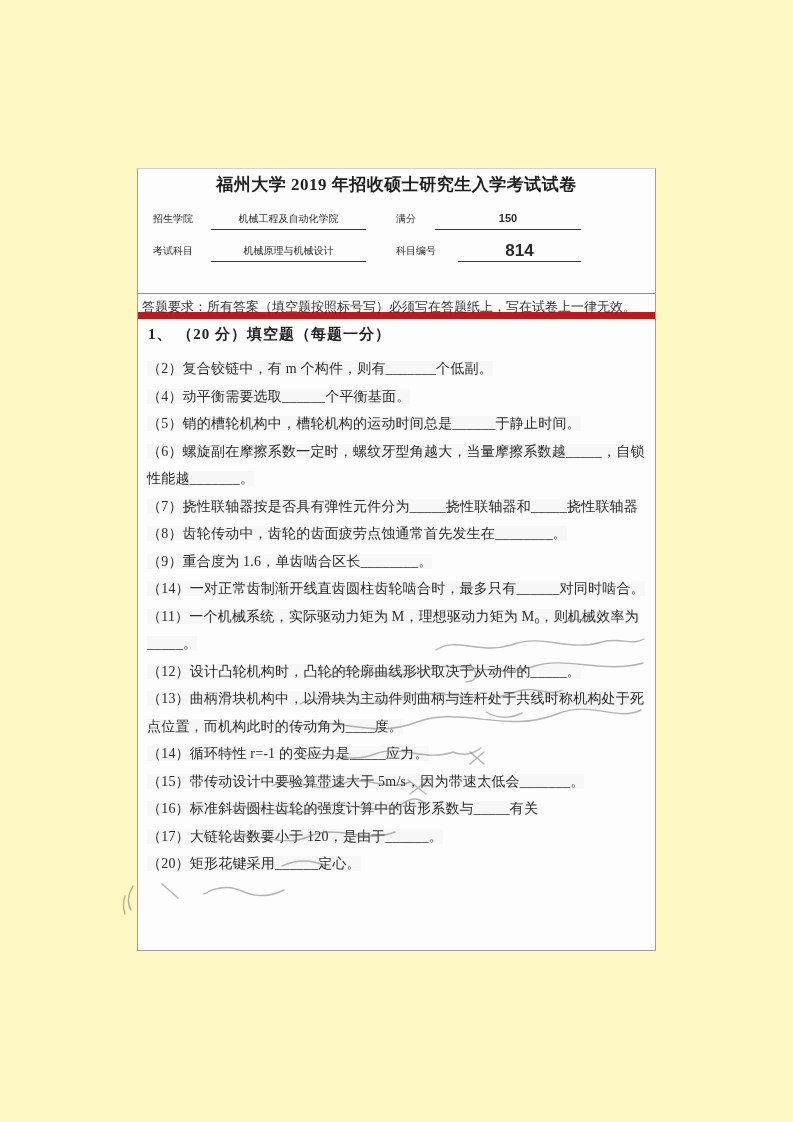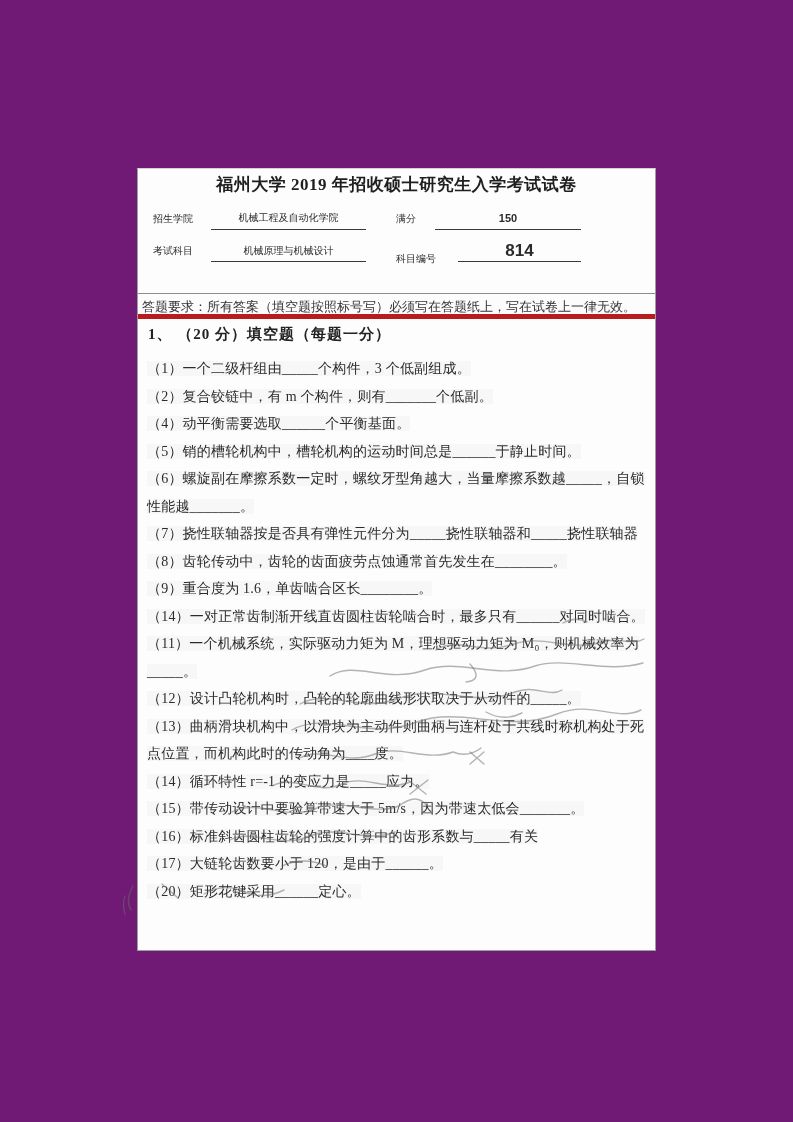--- a/index.html
+++ b/index.html
@@ -4,49 +4,49 @@
 <style>
   html,body{margin:0;padding:0;}
   body{
     width:793px;height:1122px;
     background:#ffffff;
     font-family:"Liberation Serif","DejaVu Serif",serif;
     color:#2b2b2b;
     position:relative;
     overflow:hidden;
   }
-  .canvas{position:relative;width:793px;height:1122px;background:#701a75;}
+  .canvas{position:relative;width:793px;height:1122px;background:#fef9c3;}
 
   
   .frame{
     position:absolute;left:137px;top:168px;width:519px;height:783px;
     box-sizing:border-box;
     border:1px solid #9e9e9e;
     border-top-color:#d2d2d2;
     background:#fdfdfd;
   }
 
   .exam-title{
     position:absolute;top:4px;left:0;width:100%;
     text-align:center;
     font-size:17px;font-weight:bold;letter-spacing:.5px;
     color:#1f1f1f;
   }
 
   .hf{position:absolute;font-size:10px;height:21px;line-height:21px;white-space:nowrap;}
   .hf.value{border-bottom:1.5px solid #3a3a3a;text-align:center;}
-  #f1l{left:15px;top:39px;}  #f1v{left:73px;top:39px;width:155px;font-family:Liberation Mono, monospace;}
+  #f1l{left:15px;top:39px;}  #f1v{left:73px;top:39px;width:155px;}
   #f2l{left:258px;top:39px;} #f2v{left:297px;top:39px;width:146px;font-family:"Liberation Sans",sans-serif;font-weight:bold;font-size:11px;}
   #f3l{left:15px;top:71px;}  #f3v{left:73px;top:71px;width:155px;}
-  #f4l{left:258px;top:79px;} #f4v{left:320px;top:71px;width:123px;font-family:"Liberation Sans",sans-serif;font-weight:bold;font-size:17px;}
+  #f4l{left:258px;top:71px;} #f4v{left:320px;top:71px;width:123px;font-family:"Liberation Sans",sans-serif;font-weight:bold;font-size:17px;}
 
   .notice{
     position:absolute;left:0;top:124px;width:100%;
     box-sizing:border-box;
-    border-top:1px solid #8c8c8c;border-bottom:5px solid #b91c1c;
+    border-top:1px solid #8c8c8c;border-bottom:7px solid #b91c1c;
     height:26px;line-height:25px;
     font-size:13px;
     padding-left:4px;
     white-space:nowrap;
     color:#333;
     background:#fcfcfc;
   }
 
   .section-title{
     position:absolute;left:10px;top:156px;
@@ -87,21 +87,20 @@
     <span class="hf" id="f3l">考试科目</span>
     <span class="hf value" id="f3v">机械原理与机械设计</span>
     <span class="hf" id="f4l">科目编号</span>
     <span class="hf value" id="f4v">814</span>
 
     <div class="notice">答题要求：所有答案（填空题按照标号写）必须写在答题纸上，写在试卷上一律无效。</div>
 
     <div class="section-title">1、 （20 分）填空题（每题一分）</div>
 
     <div class="items">
-      <div class="item"><span>（1）一个二级杆组由_____个构件，3 个低副组成。</span></div>
       <div class="item"><span>（2）复合铰链中，有 m 个构件，则有_______个低副。</span></div>
       <div class="item"><span>（4）动平衡需要选取______个平衡基面。</span></div>
       <div class="item"><span>（5）销的槽轮机构中，槽轮机构的运动时间总是______于静止时间。</span></div>
       <div class="item"><span>（6）螺旋副在摩擦系数一定时，螺纹牙型角越大，当量摩擦系数越_____，自锁性能越_______。</span></div>
       <div class="item"><span>（7）挠性联轴器按是否具有弹性元件分为_____挠性联轴器和_____挠性联轴器</span></div>
       <div class="item"><span>（8）齿轮传动中，齿轮的齿面疲劳点蚀通常首先发生在________。</span></div>
       <div class="item"><span>（9）重合度为 1.6，单齿啮合区长________。</span></div>
       <div class="item"><span>（14）一对正常齿制渐开线直齿圆柱齿轮啮合时，最多只有______对同时啮合。</span></div>
       <div class="item"><span>（11）一个机械系统，实际驱动力矩为 M，理想驱动力矩为 M₀，则机械效率为_____。</span></div>
       <div class="item"><span>（12）设计凸轮机构时，凸轮的轮廓曲线形状取决于从动件的_____。</span></div>

